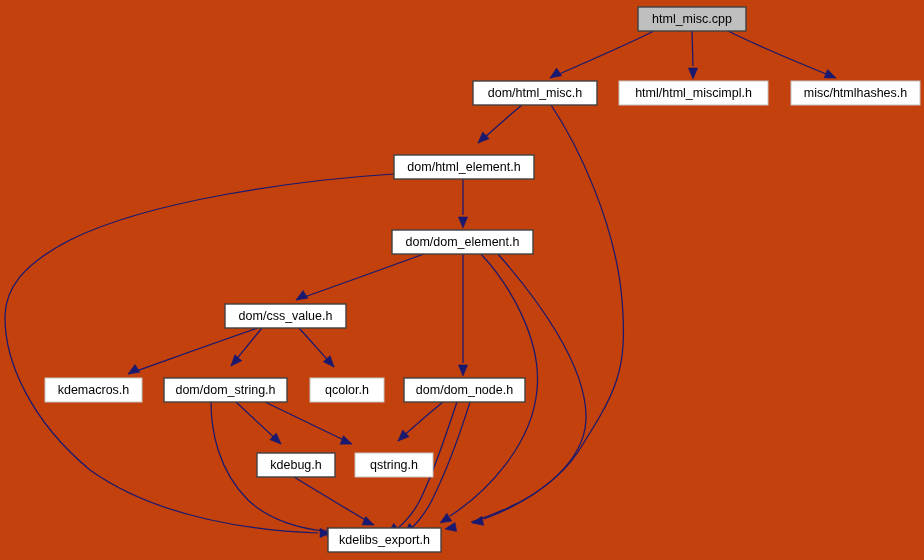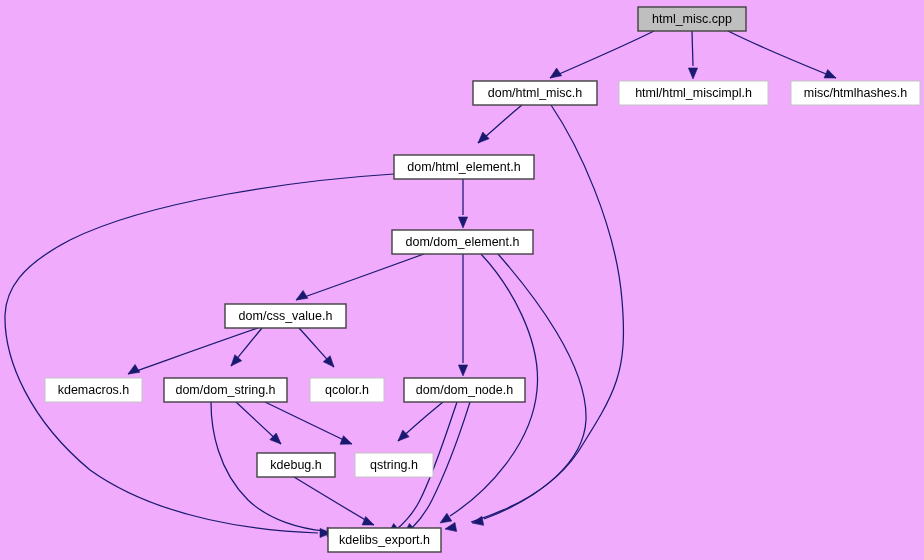--- a/index.html
+++ b/index.html
@@ -4,21 +4,21 @@
 <style>
   html, body {
     margin: 0;
     padding: 0;
     background: #ffffff;
   }
   #canvas {
     position: relative;
     width: 924px;
     height: 560px;
-    background: #f0abfc;
+    background: #c2410c;
     font-family: "Liberation Sans", "DejaVu Sans", sans-serif;
     overflow: hidden;
   }
   #graph-svg {
     position: absolute;
     left: 0;
     top: 0;
     width: 924px;
     height: 560px;
   }

